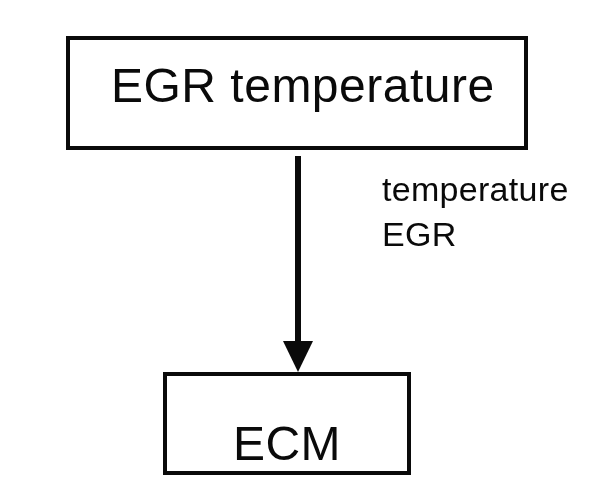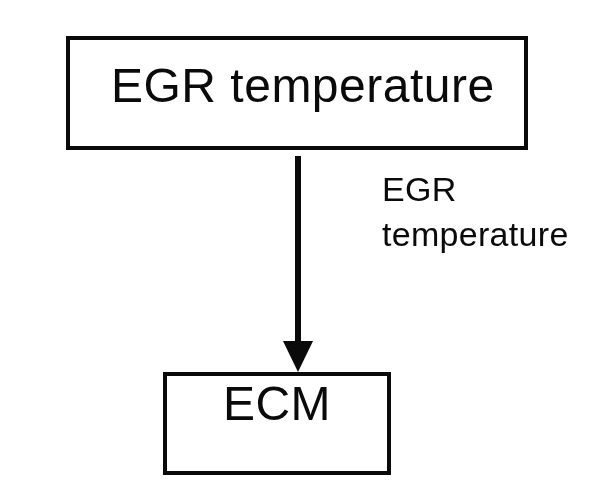--- a/index.html
+++ b/index.html
@@ -29,24 +29,24 @@
     height: 114px;
     padding: 19px 8px 0 41px;
     font-size: 48px;
     line-height: 53px;
     letter-spacing: 0.5px;
     margin-top: 20px;
   }
   .node-ecm {
     left: 163px;
     top: 372px;
-    width: 228px;
+    width: 248px;
     height: 103px;
     display: flex;
-    align-items: flex-start;
+    align-items: flex-end;
     justify-content: center;
     font-size: 48px;
     letter-spacing: 0.5px;
   }
   .connector-svg {
     position: absolute;
     left: 280px;
     top: 156px;
     width: 40px;
     height: 220px;
@@ -70,21 +70,21 @@
   <div class="node node-egr-sensor line-block">
     <div>EGR temperature</div>
   </div>
 
   <svg class="connector-svg" viewBox="0 0 40 220">
     <line x1="18" y1="0" x2="18" y2="190" stroke="#0a0a0a" stroke-width="6"></line>
     <polygon points="3,185 33,185 18,216" fill="#0a0a0a"></polygon>
   </svg>
 
   <div class="connector-label line-block">
+    <div>temperature</div>
     <div>EGR</div>
-    <div>temperature</div>
   </div>
 
   <div class="node node-ecm">
     <span>ECM</span>
   </div>
 
 </div>
 
 </body></html>

